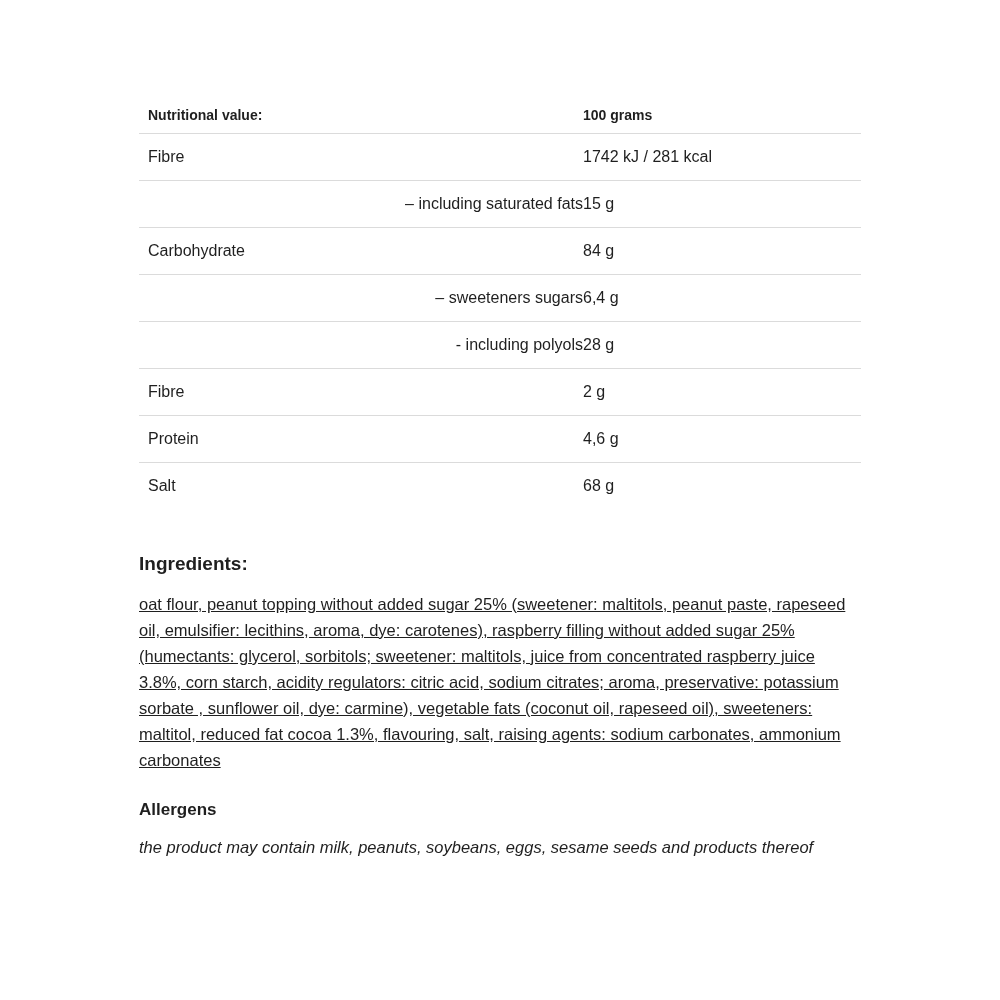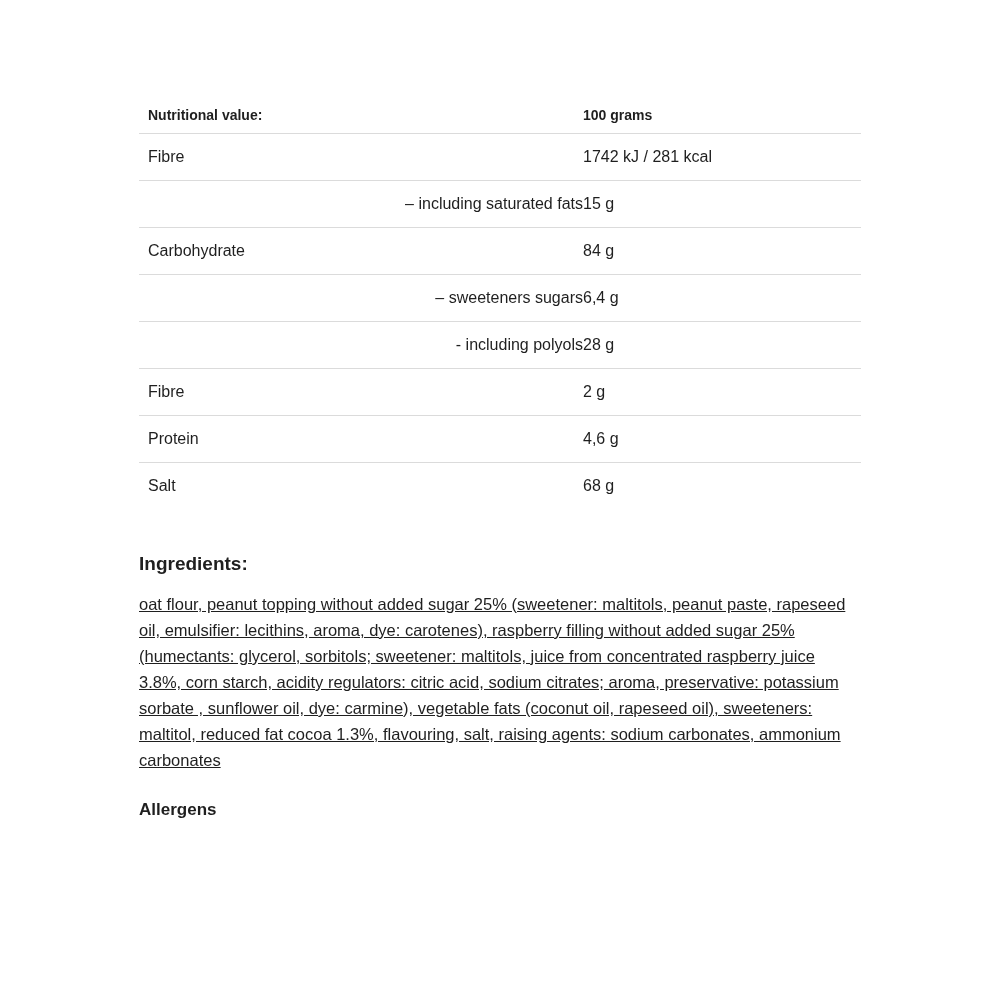--- a/index.html
+++ b/index.html
@@ -120,14 +120,15 @@
       <div class="tlabel">Salt</div>
       <div class="tvalue">68 g</div>
     </div>
   </div>
   </div>
 
   <h2 class="section-heading">Ingredients:</h2>
   <p class="ingredients-text">oat flour, peanut topping without added sugar 25% (sweetener: maltitols, peanut paste, rapeseed oil, emulsifier: lecithins, aroma, dye: carotenes), raspberry filling without added sugar 25% (humectants: glycerol, sorbitols; sweetener: maltitols, juice from concentrated raspberry juice 3.8%, corn starch, acidity regulators: citric acid, sodium citrates; aroma, preservative: potassium sorbate , sunflower oil, dye: carmine), vegetable fats (coconut oil, rapeseed oil), sweeteners: maltitol, reduced fat cocoa 1.3%, flavouring, salt, raising agents: sodium carbonates, ammonium carbonates</p>
 
   <h2 class="allergens-heading">Allergens</h2>
+  <p class="allergens-text">the product may contain milk, peanuts, soybeans, eggs, sesame seeds and products thereof</p>
 
 </div>
 
 </body></html>

